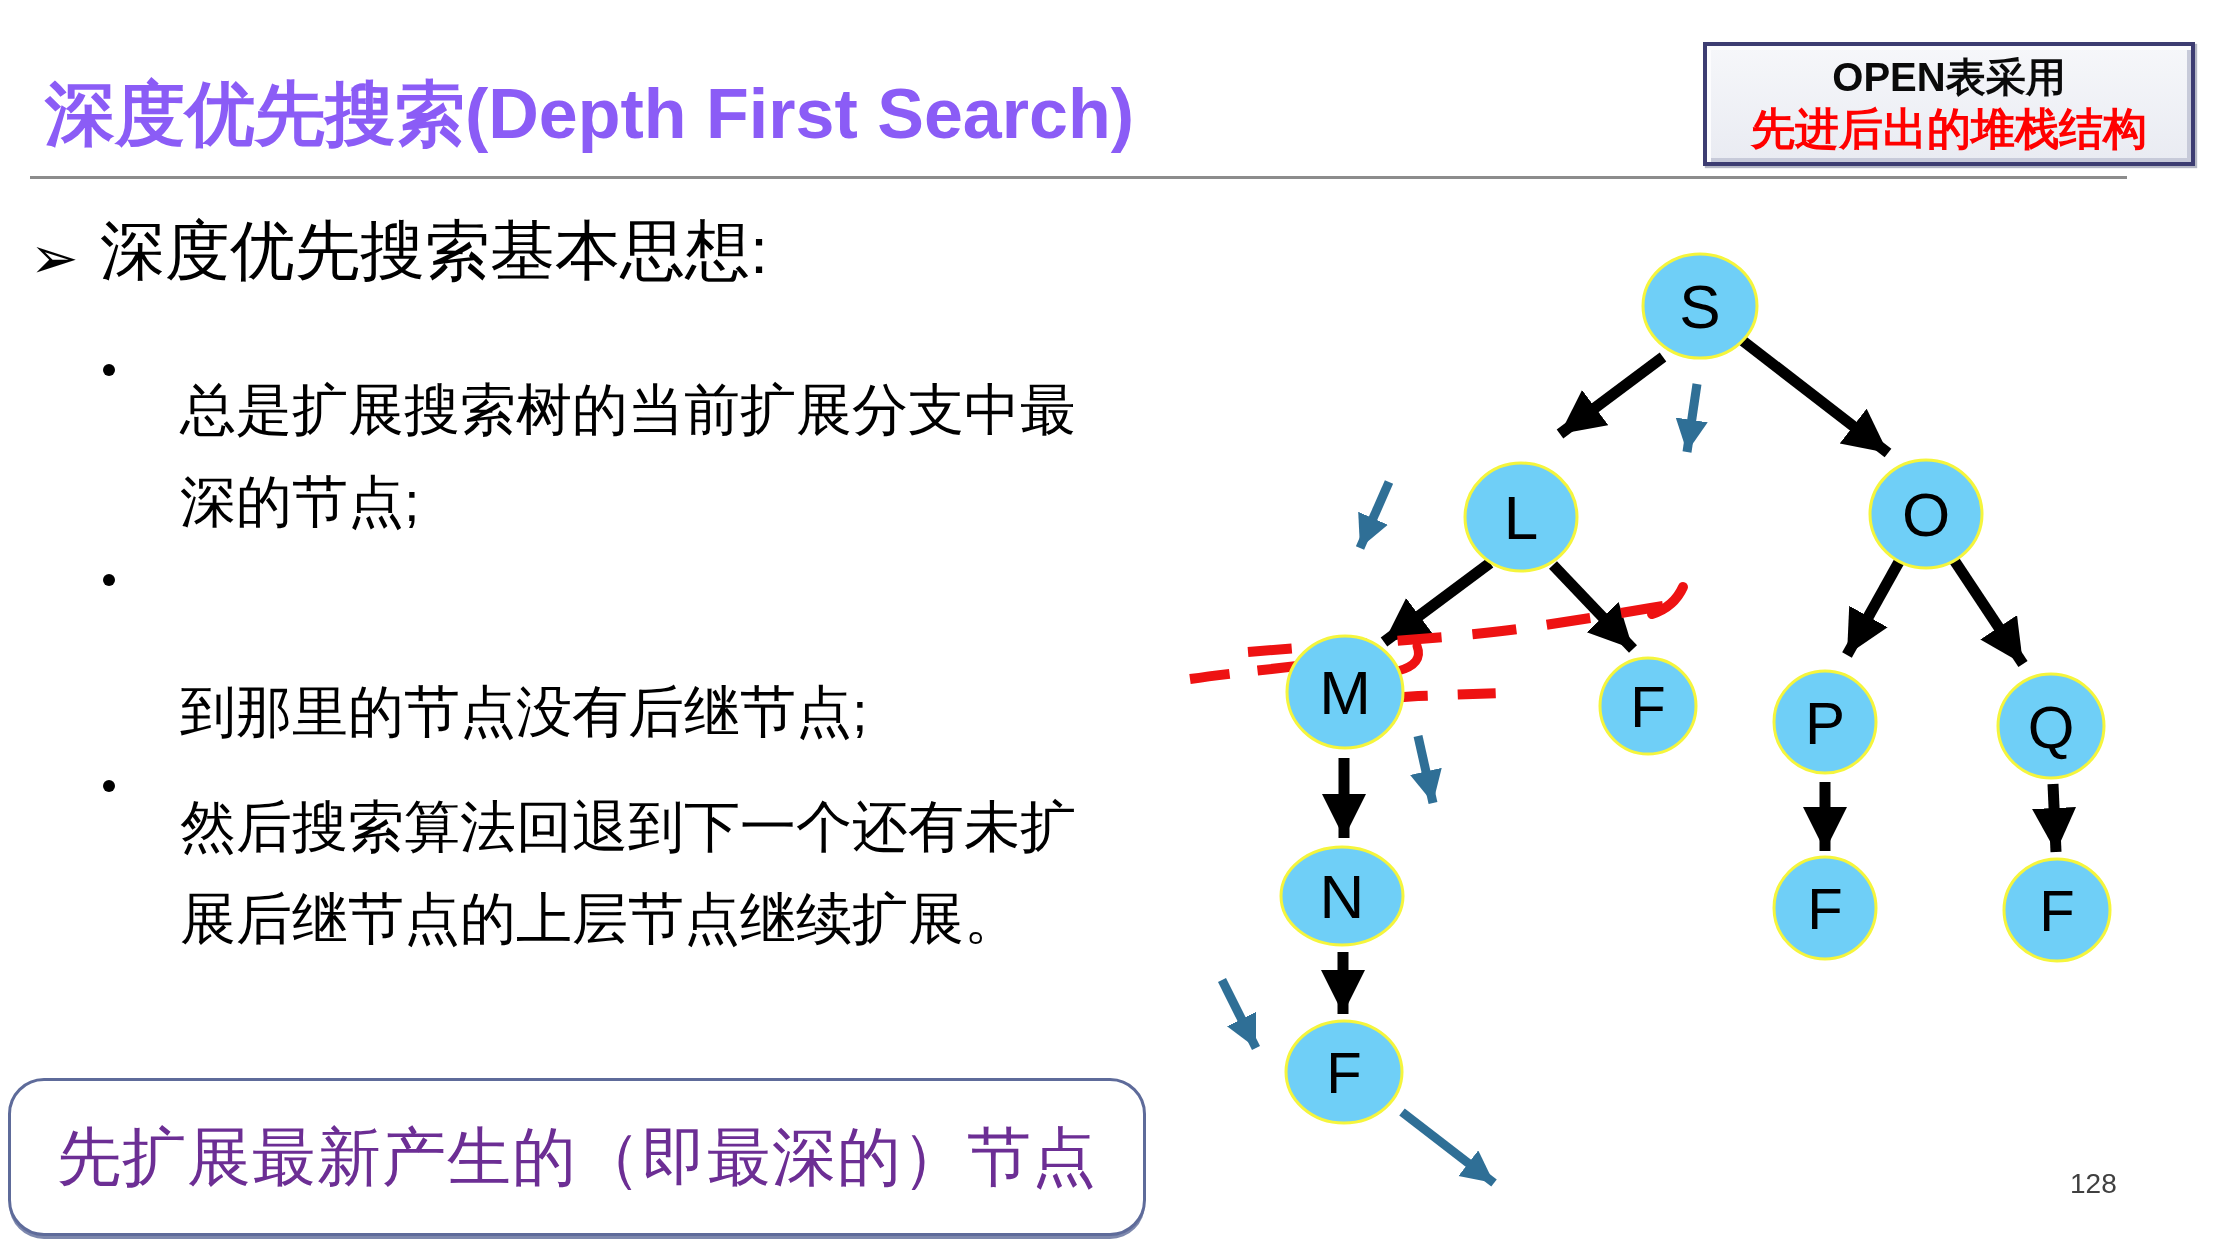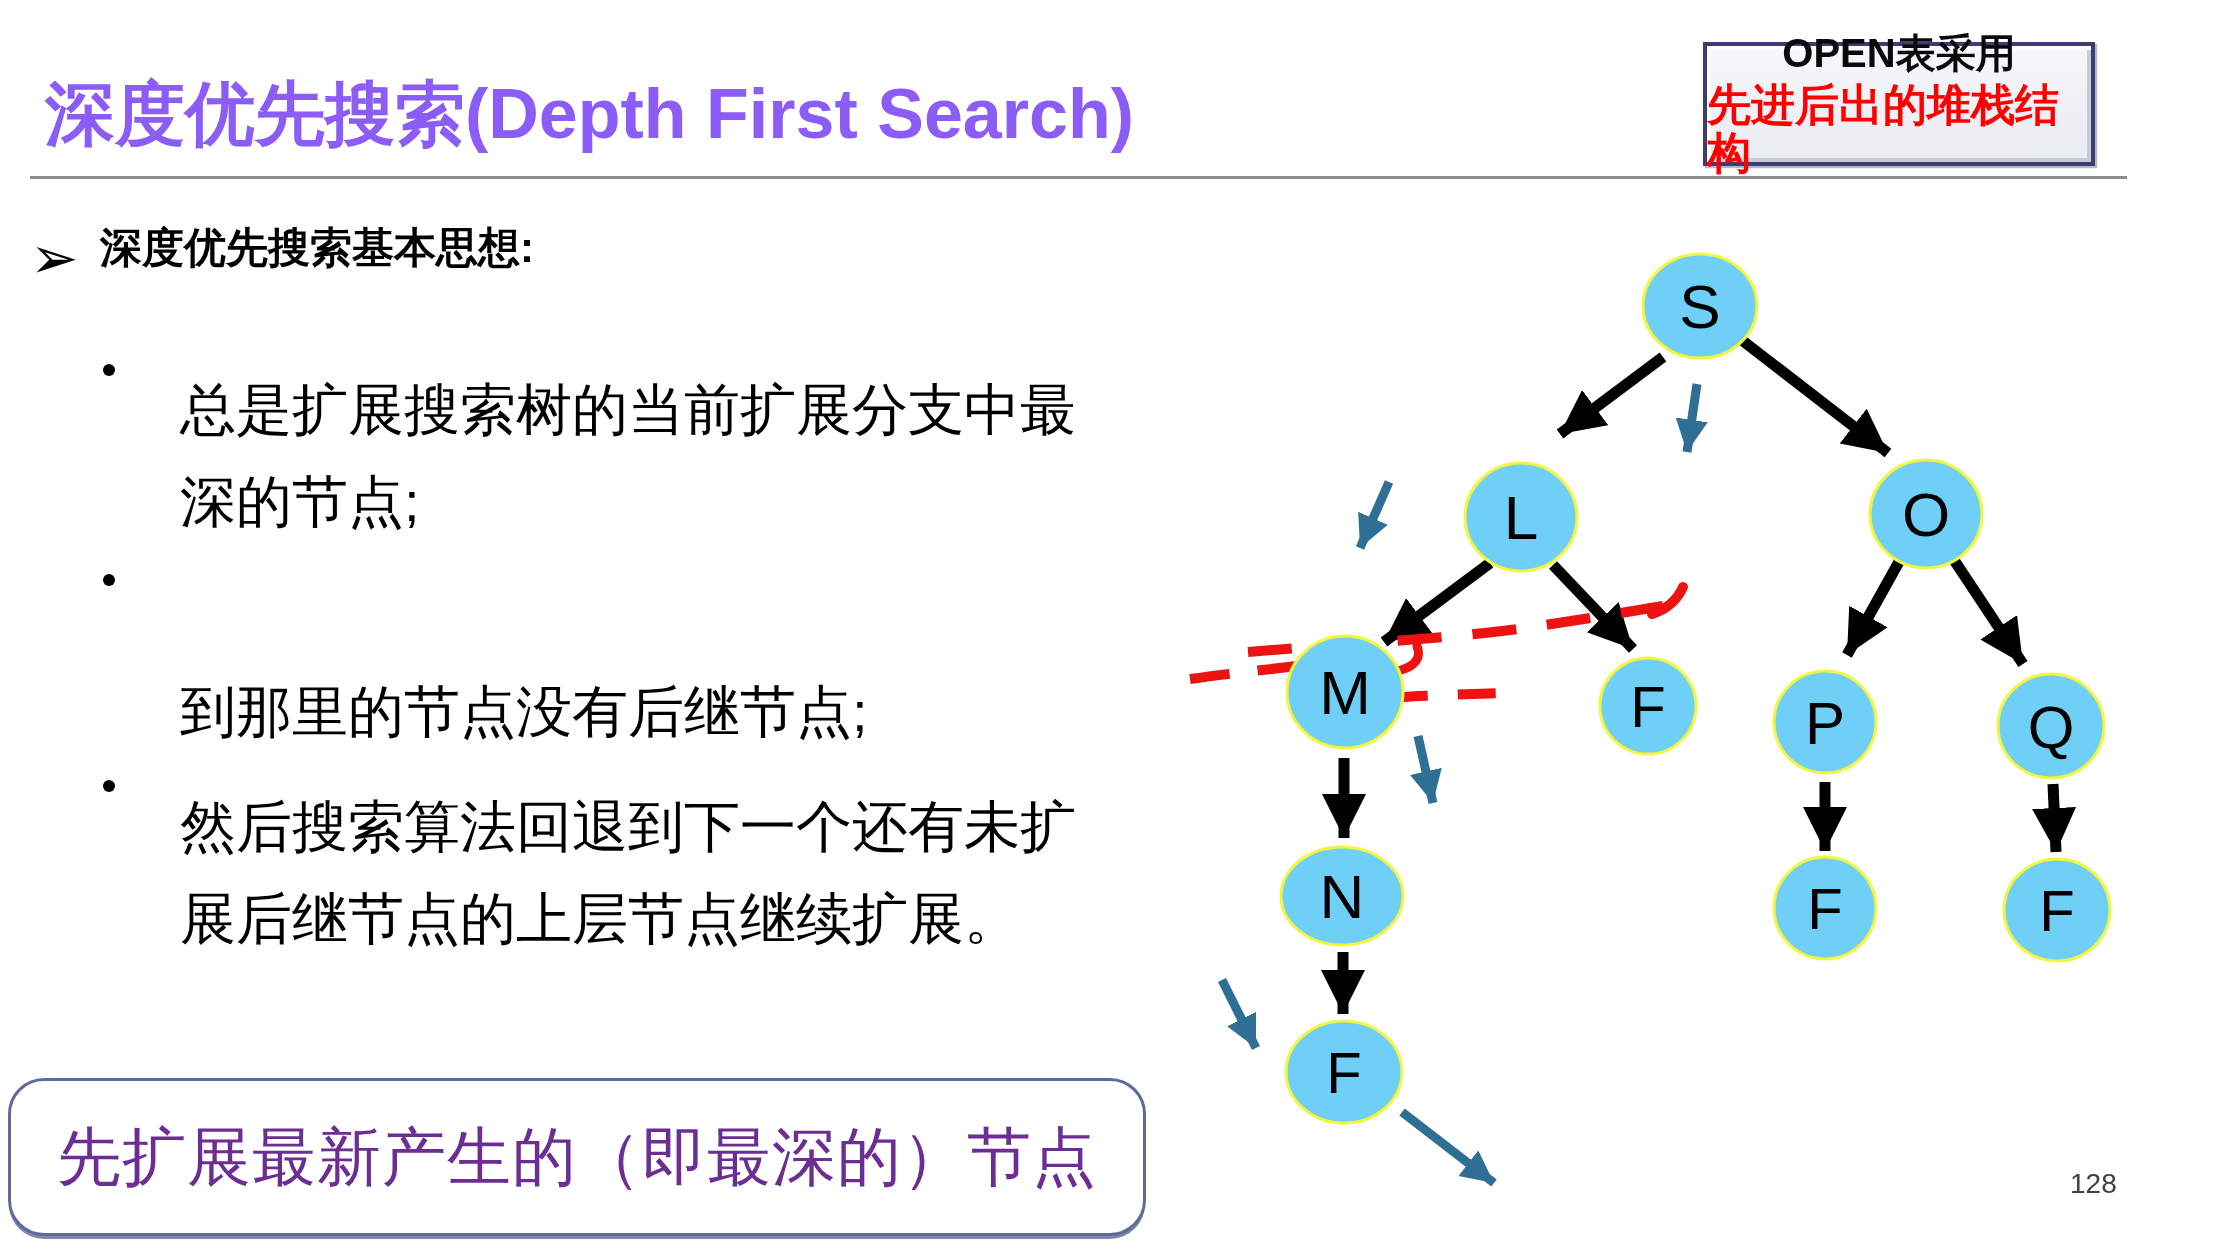--- a/index.html
+++ b/index.html
@@ -8,32 +8,32 @@
     font-family:"Liberation Sans","DejaVu Sans",sans-serif;color:#000;
   }
   .title{
     position:absolute;left:45px;top:68px;font-size:70px;font-weight:bold;
     letter-spacing:0px;white-space:nowrap;color:#8b5cf6;
   }
   .title-underline{
     position:absolute;left:30px;top:176px;width:2097px;height:3px;background:#8c8c8c;
   }
   .open-box{
-    position:absolute;left:1703px;top:42px;width:392px;height:124px;box-sizing:border-box;
+    position:absolute;left:1703px;top:42px;width:492px;height:124px;box-sizing:border-box;
     background:linear-gradient(180deg,#f6f7fa 0%,#e9ebf2 100%);
     border:4px solid #3d3d72;
     box-shadow:inset 2px 2px 0 2px #fcfcfe, inset -2px -2px 0 2px #c7cad9, 2px 2px 1px rgba(120,125,150,.55);
     display:flex;flex-direction:column;align-items:center;justify-content:center;gap:6px;
   }
   .open-box .l1{font-size:40px;font-weight:bold;color:#0a0a0a;line-height:1.1;}
   .open-box .l2{font-size:44px;font-weight:bold;color:#ff0000;line-height:1.1;}
   .chevron-bullet{
     position:absolute;left:30px;top:226px;font-size:58px;color:#000;line-height:1.1;
   }
-  .t-heading{position:absolute;left:100px;top:224px;font-size:42px;font-weight:700;line-height:1.15;white-space:nowrap;}
+  .t-heading{position:absolute;left:100px;top:214px;font-size:65px;font-weight:400;line-height:1.15;white-space:nowrap;}
   .t-line{position:absolute;left:180px;font-size:56px;font-weight:500;line-height:1.15;white-space:nowrap;margin-top:40px;}
   .dot{position:absolute;left:103px;width:12px;height:12px;border-radius:50%;background:#000;}
   .banner{
     position:absolute;left:8px;top:1078px;width:1138px;height:158px;box-sizing:border-box;
     background:#ffffff;border:3px solid #5e6b9a;border-radius:36px;
     box-shadow:0 4px 0 -1px #7d88ad;
     display:flex;align-items:center;justify-content:center;
   }
   .banner .txt{
     font-size:64px;font-weight:normal;color:#6c2e94;white-space:nowrap;letter-spacing:1px;

